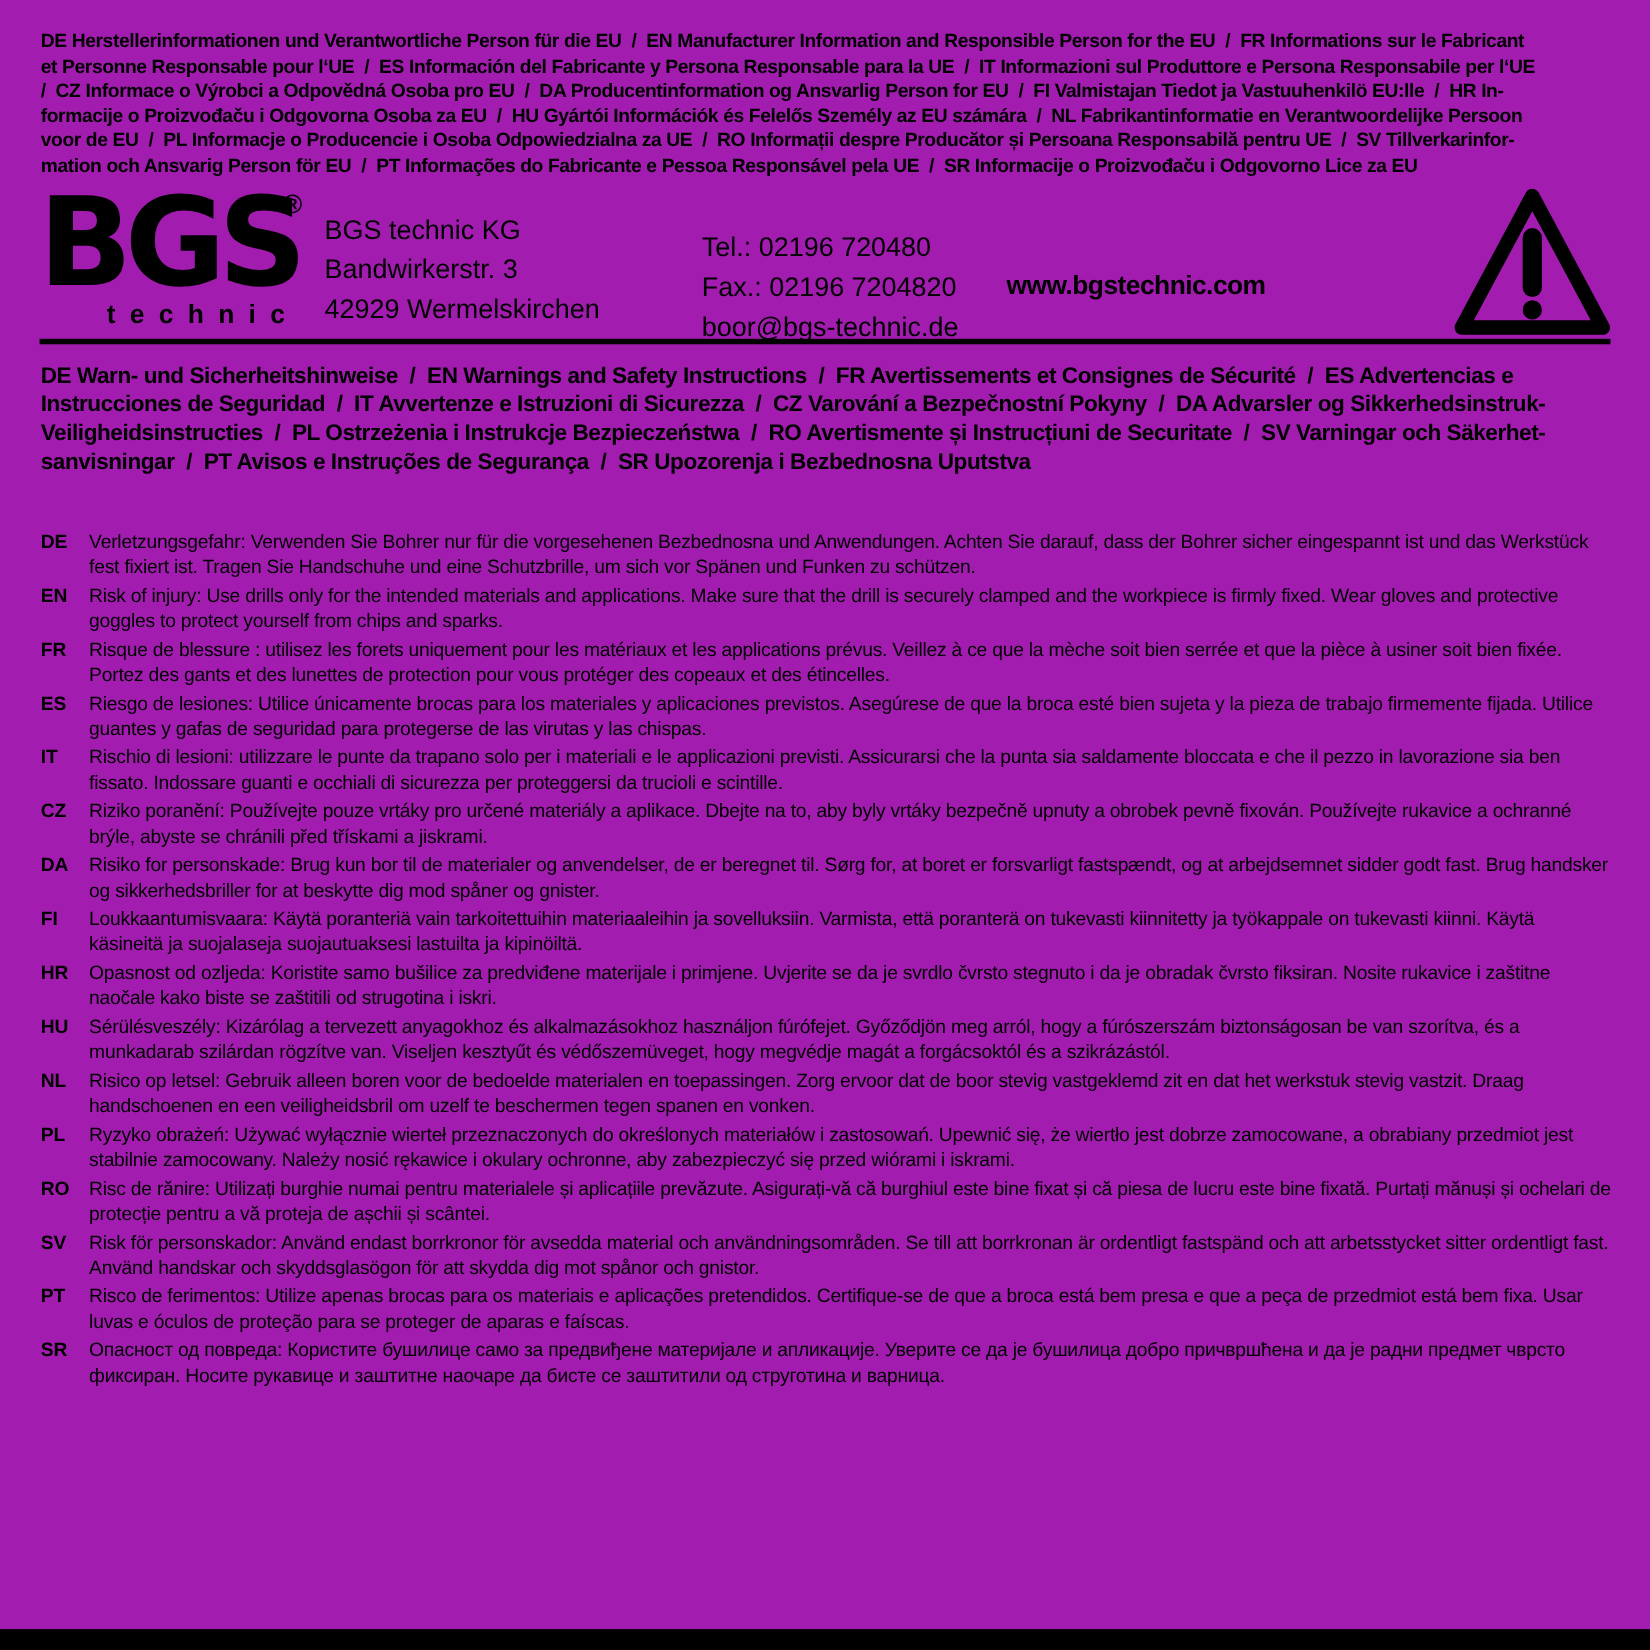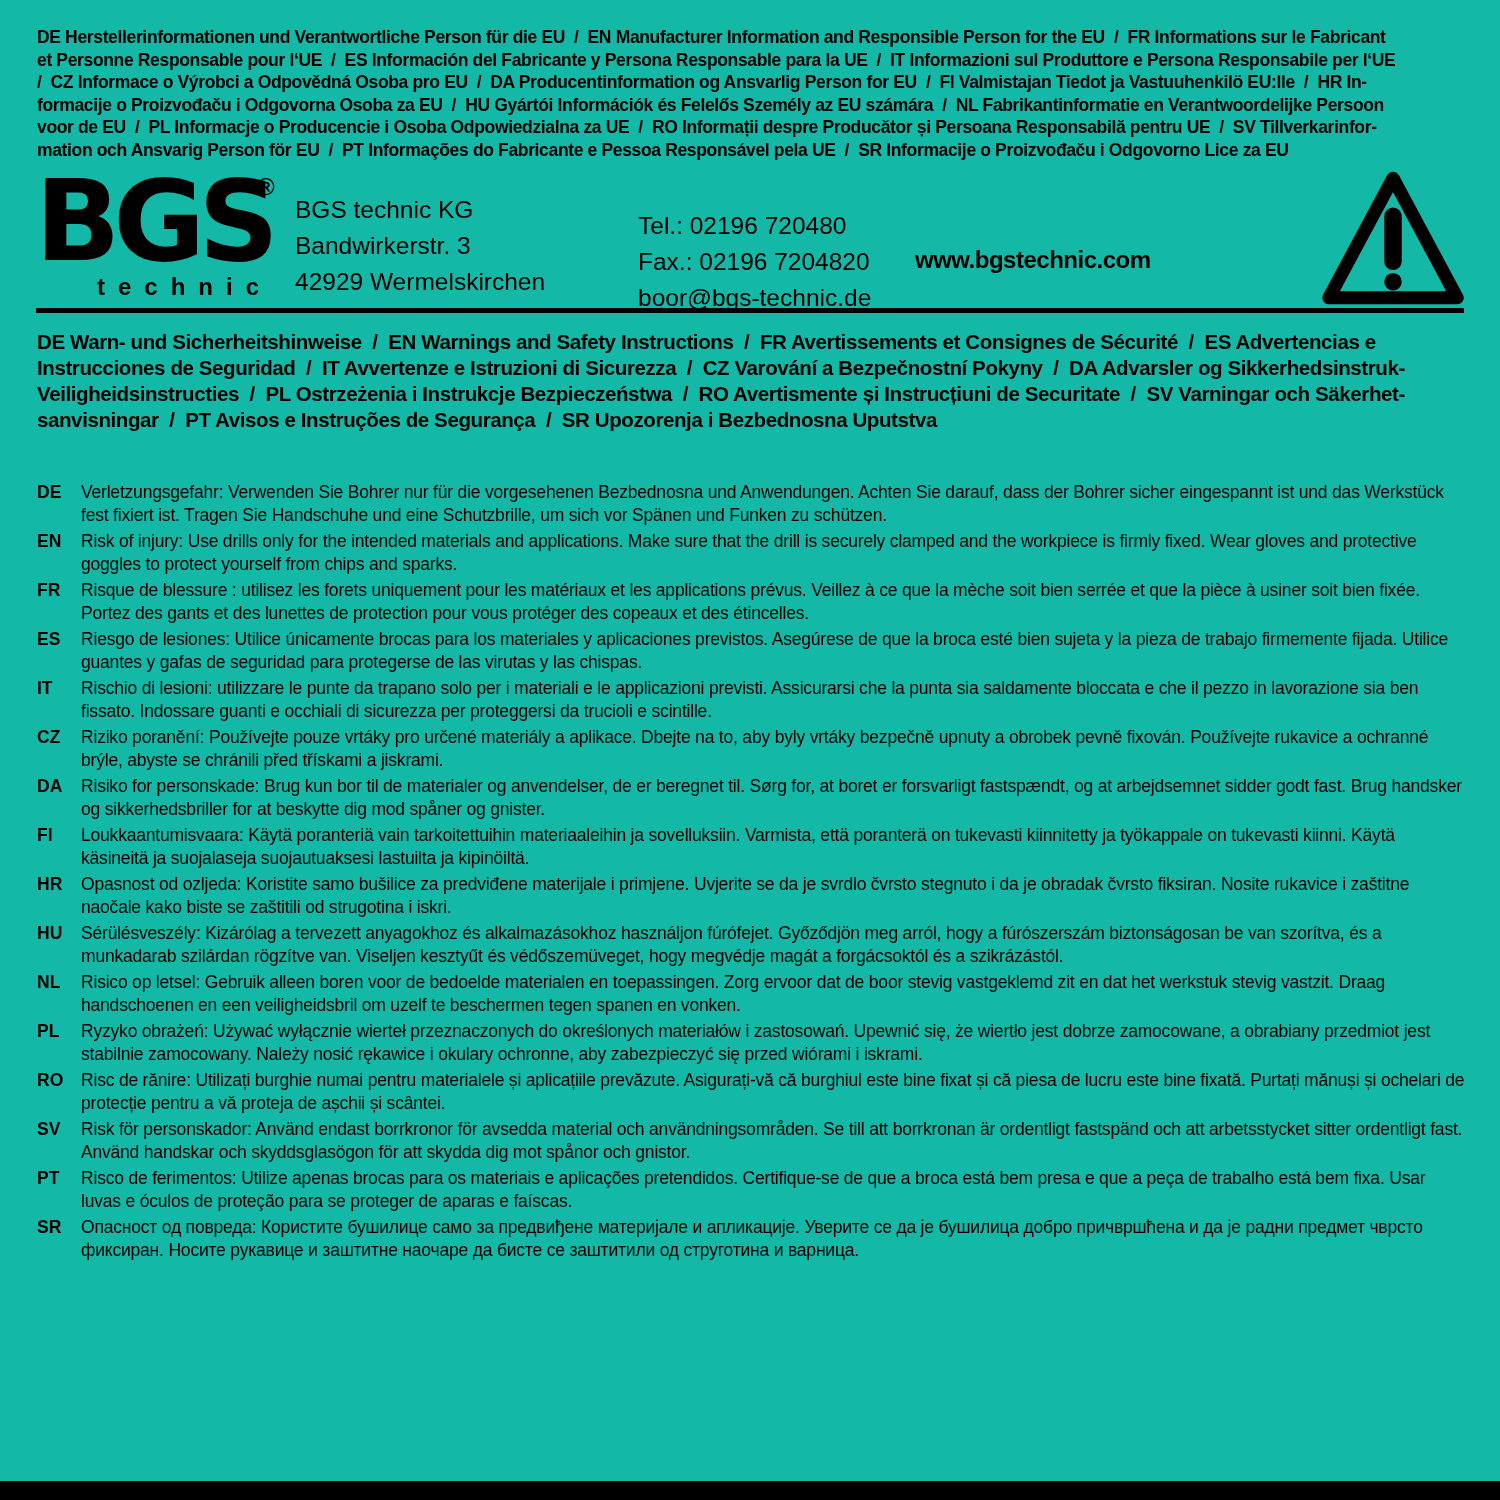--- a/index.html
+++ b/index.html
@@ -1,17 +1,17 @@
 <!DOCTYPE html>
 <html><head>
 <meta charset="utf-8">
 <style>
   html, body { margin:0; padding:0; background:#ffffff; }
   .page {
-    position:relative; width:1500px; height:1500px; background:#14b8a6;
+    position:relative; width:1500px; height:1500px; background:#a21caf;
     color:#000; font-family:"Liberation Sans", sans-serif; overflow:hidden;
   }
 
   
   .header-top { position:absolute; left:37px; top:26px; }
   .header-top .hline {
     font-weight:bold; font-size:17.5px; line-height:22.5px;
     white-space:pre; letter-spacing:-0.35px;
   }
 
@@ -157,21 +157,21 @@
     <div class="item">
       <div class="code">RO</div>
       <div class="text">Risc de rănire: Utilizați burghie numai pentru materialele și aplicațiile prevăzute. Asigurați-vă că burghiul este bine fixat și că piesa de lucru este bine fixată. Purtați mănuși și ochelari de protecție pentru a vă proteja de așchii și scântei.</div>
     </div>
     <div class="item">
       <div class="code">SV</div>
       <div class="text">Risk för personskador: Använd endast borrkronor för avsedda material och användningsområden. Se till att borrkronan är ordentligt fastspänd och att arbetsstycket sitter ordentligt fast. Använd handskar och skyddsglasögon för att skydda dig mot spånor och gnistor.</div>
     </div>
     <div class="item">
       <div class="code">PT</div>
-      <div class="text">Risco de ferimentos: Utilize apenas brocas para os materiais e aplicações pretendidos. Certifique-se de que a broca está bem presa e que a peça de trabalho está bem fixa. Usar luvas e óculos de proteção para se proteger de aparas e faíscas.</div>
+      <div class="text">Risco de ferimentos: Utilize apenas brocas para os materiais e aplicações pretendidos. Certifique-se de que a broca está bem presa e que a peça de przedmiot está bem fixa. Usar luvas e óculos de proteção para se proteger de aparas e faíscas.</div>
     </div>
     <div class="item">
       <div class="code">SR</div>
       <div class="text">Опасност од повреда: Користите бушилице само за предвиђене материјале и апликације. Уверите се да је бушилица добро причвршћена и да је радни предмет чврсто фиксиран. Носите рукавице и заштитне наочаре да бисте се заштитили од струготина и варница.</div>
     </div>
   </div>
 
   <div class="bottom-bar"></div>
 
 </div>

